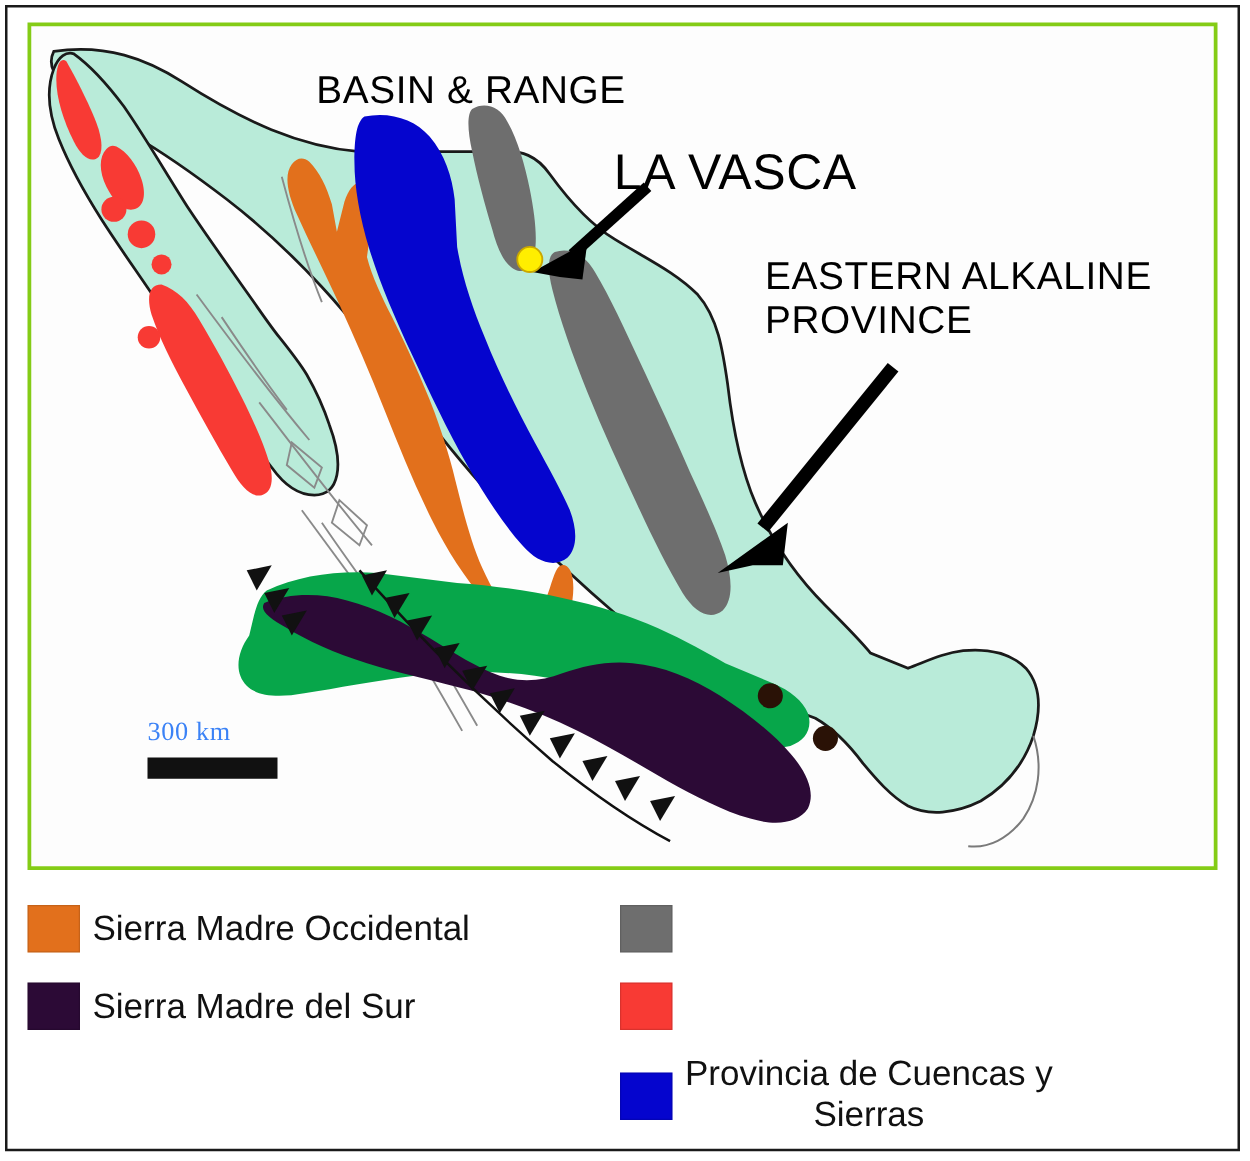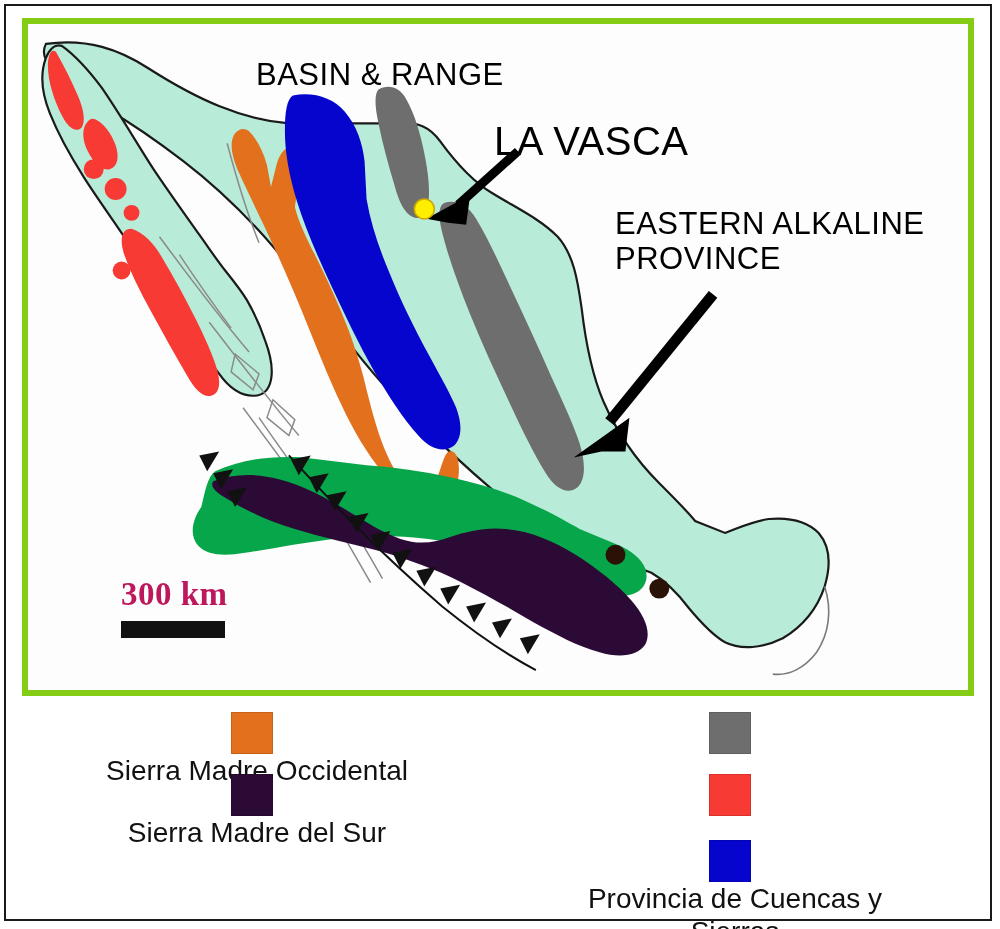--- a/index.html
+++ b/index.html
@@ -13,50 +13,50 @@
 
   
   .outer-frame{
     position:absolute;left:4px;top:4px;width:988px;height:917px;
     border:2px solid #1a1a1a;background:#ffffff;box-sizing:border-box;
   }
 
   
   .map-panel{
     position:absolute;left:22px;top:18px;width:952px;height:678px;
-    border:6px solid #84cc16;background:#fdfdfd;box-sizing:border-box;
+    border:3px solid #84cc16;background:#fdfdfd;box-sizing:border-box;
     overflow:hidden;
   }
   .map-svg{position:absolute;left:0;top:0;width:100%;height:100%;display:block;}
 
   
   .map-label{
     position:absolute;color:#000;font-family:"Liberation Sans",sans-serif;
     font-weight:400;letter-spacing:.5px;white-space:pre;line-height:1.12;
   }
   #lbl-basin{left:228px;top:34px;font-size:31px;}
   #lbl-vasca{left:466px;top:95px;font-size:40px;}
   #lbl-eastern{left:565px;top:183px;font-size:31px;margin-left:22px;}
 
   .scale-wrap{position:absolute;left:93px;top:552px;}
   .scale-text{
-    font-family:"Liberation Serif",serif;font-weight:700;font-size:33px;color:#be185d;
+    font-family:"Liberation Serif",serif;font-weight:400;font-size:21px;color:#3b82f6;
     letter-spacing:.5px;
   }
   .scale-bar{width:104px;height:17px;background:#111;margin-top:8px;}
 
   
   .legend{
     position:absolute;left:22px;top:712px;width:952px;height:196px;
   }
   .legend-col{position:absolute;top:0;}
   .legend-col.left{left:0px;width:470px;}
   .legend-col.right{left:474px;width:478px;}
   .legend-row{
-    display:flex;align-items:center;height:62px;flex-direction:column;
+    display:flex;align-items:center;height:62px;
   }
   .legend-row.wrap-row{align-items:center;height:78px;}
   .swatch{
     width:42px;height:38px;flex:0 0 42px;margin-right:10px;
     border:1px solid rgba(0,0,0,.12);box-sizing:border-box;
   }
   .wrap-row .swatch{margin-top:4px;}
   .legend-text{
     font-family:"Liberation Sans",sans-serif;font-size:28px;color:#111;
     line-height:1.18;white-space:pre-line;

